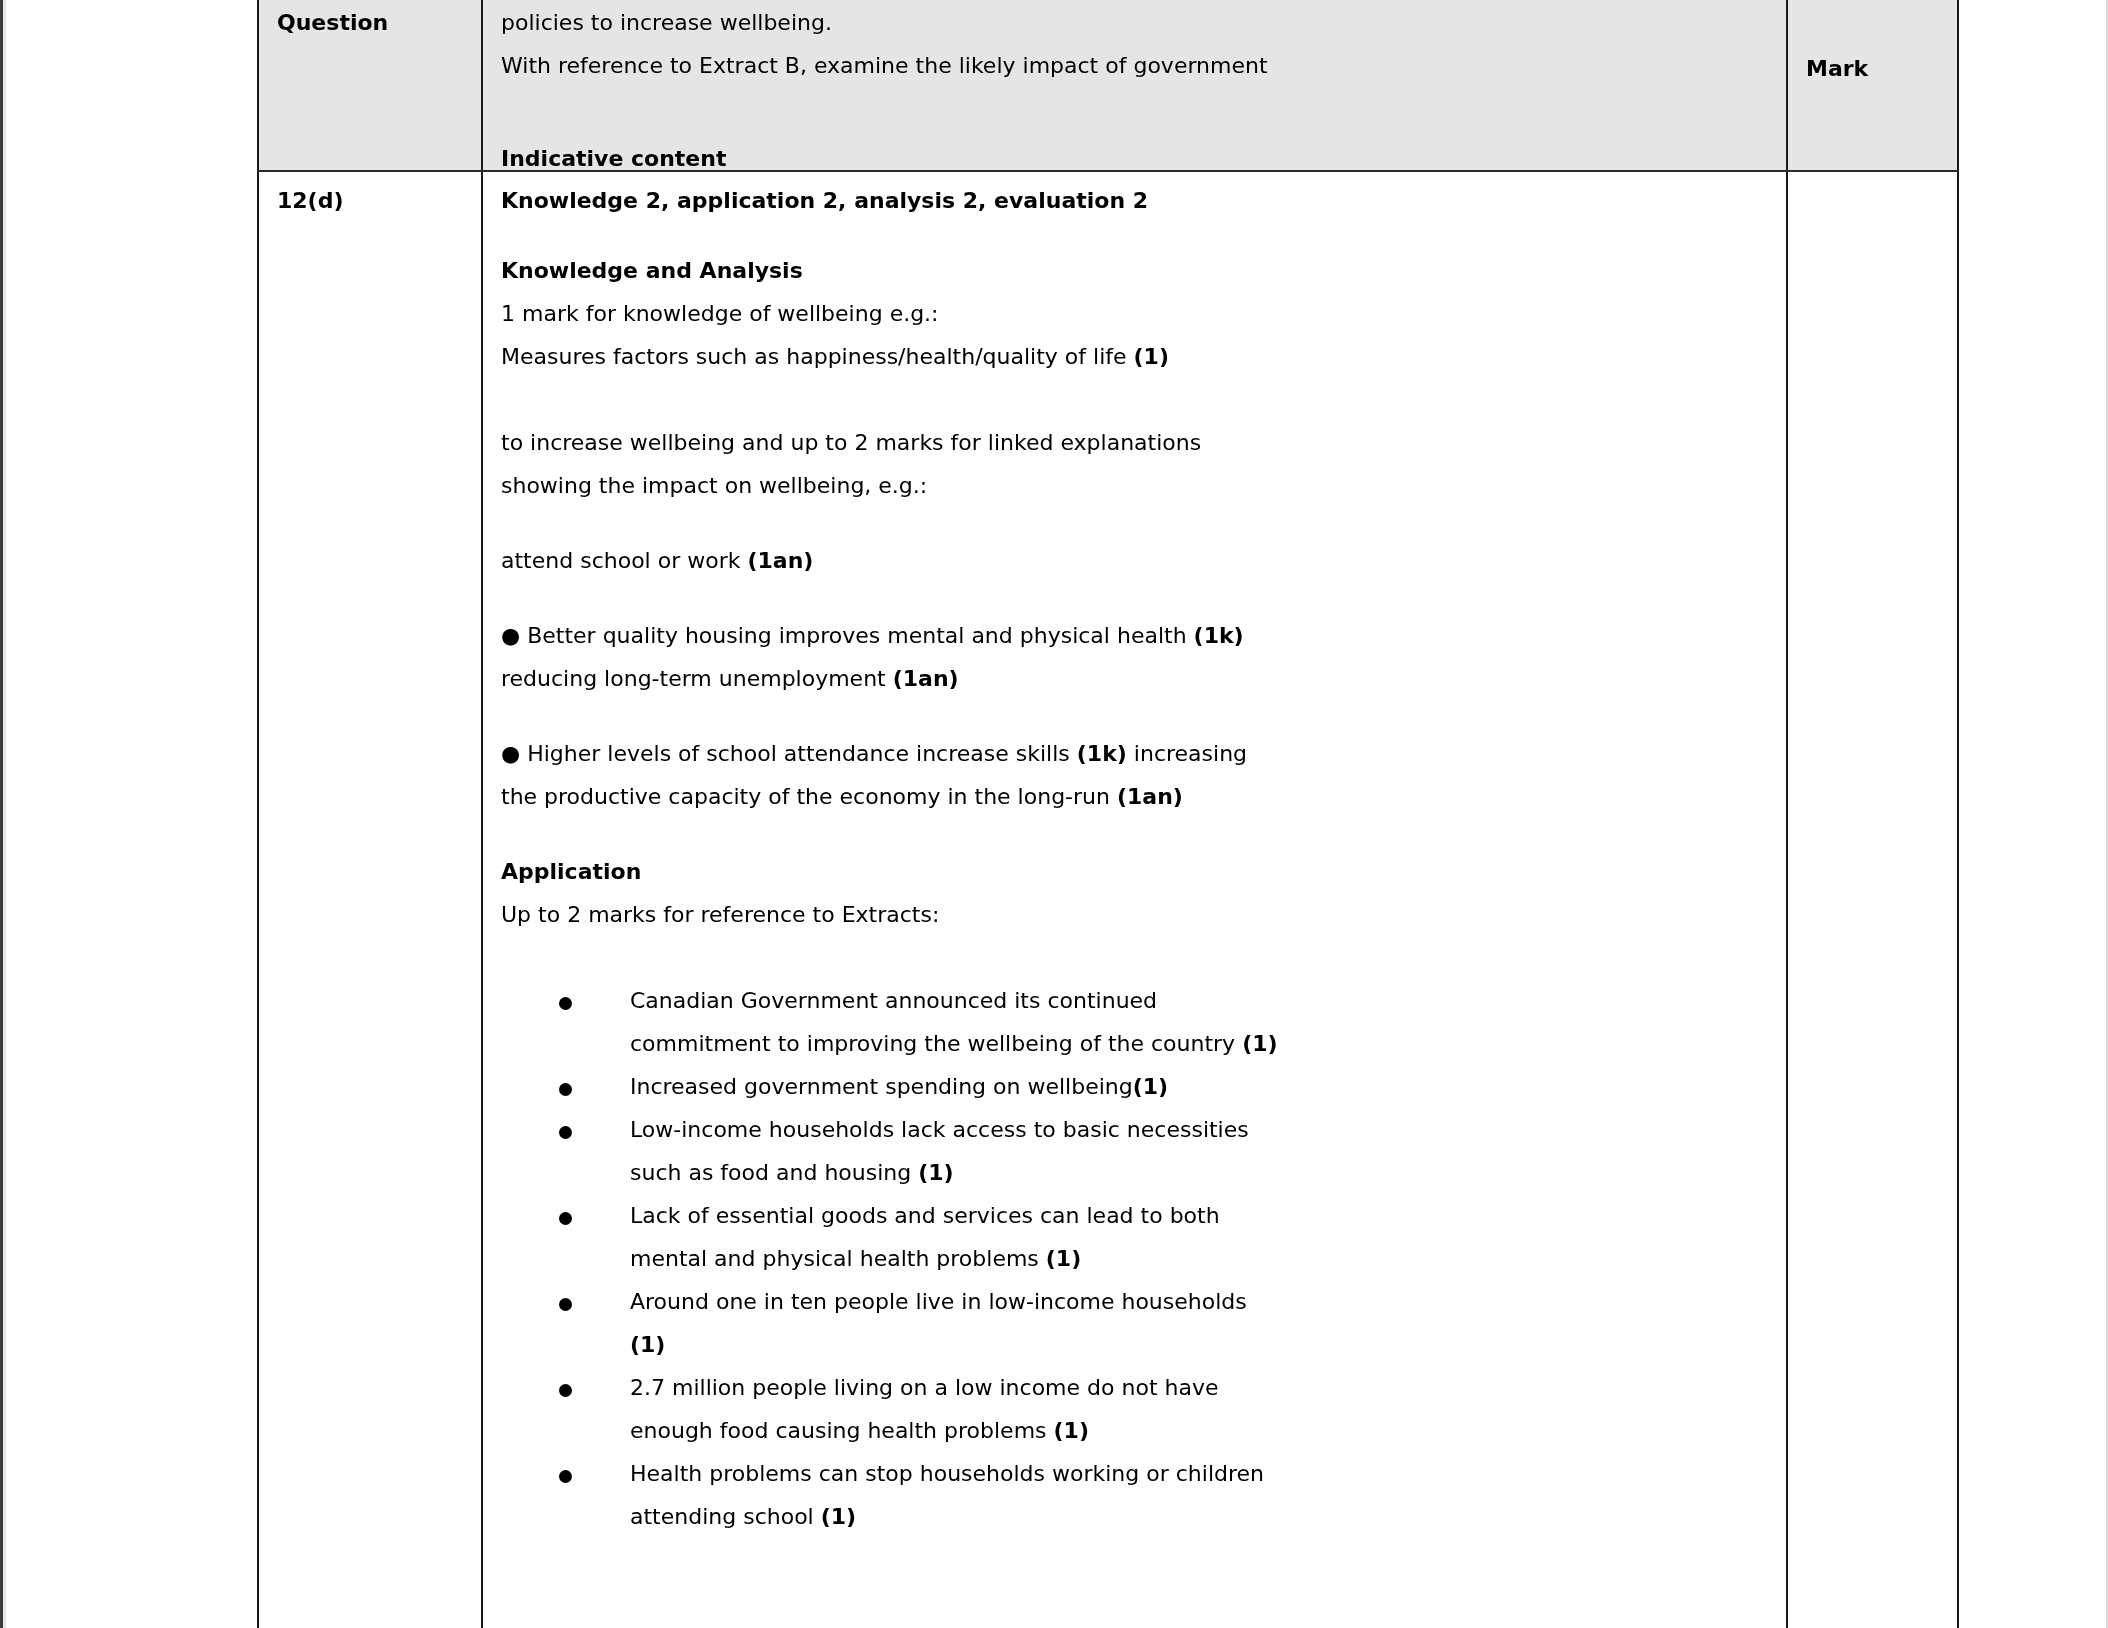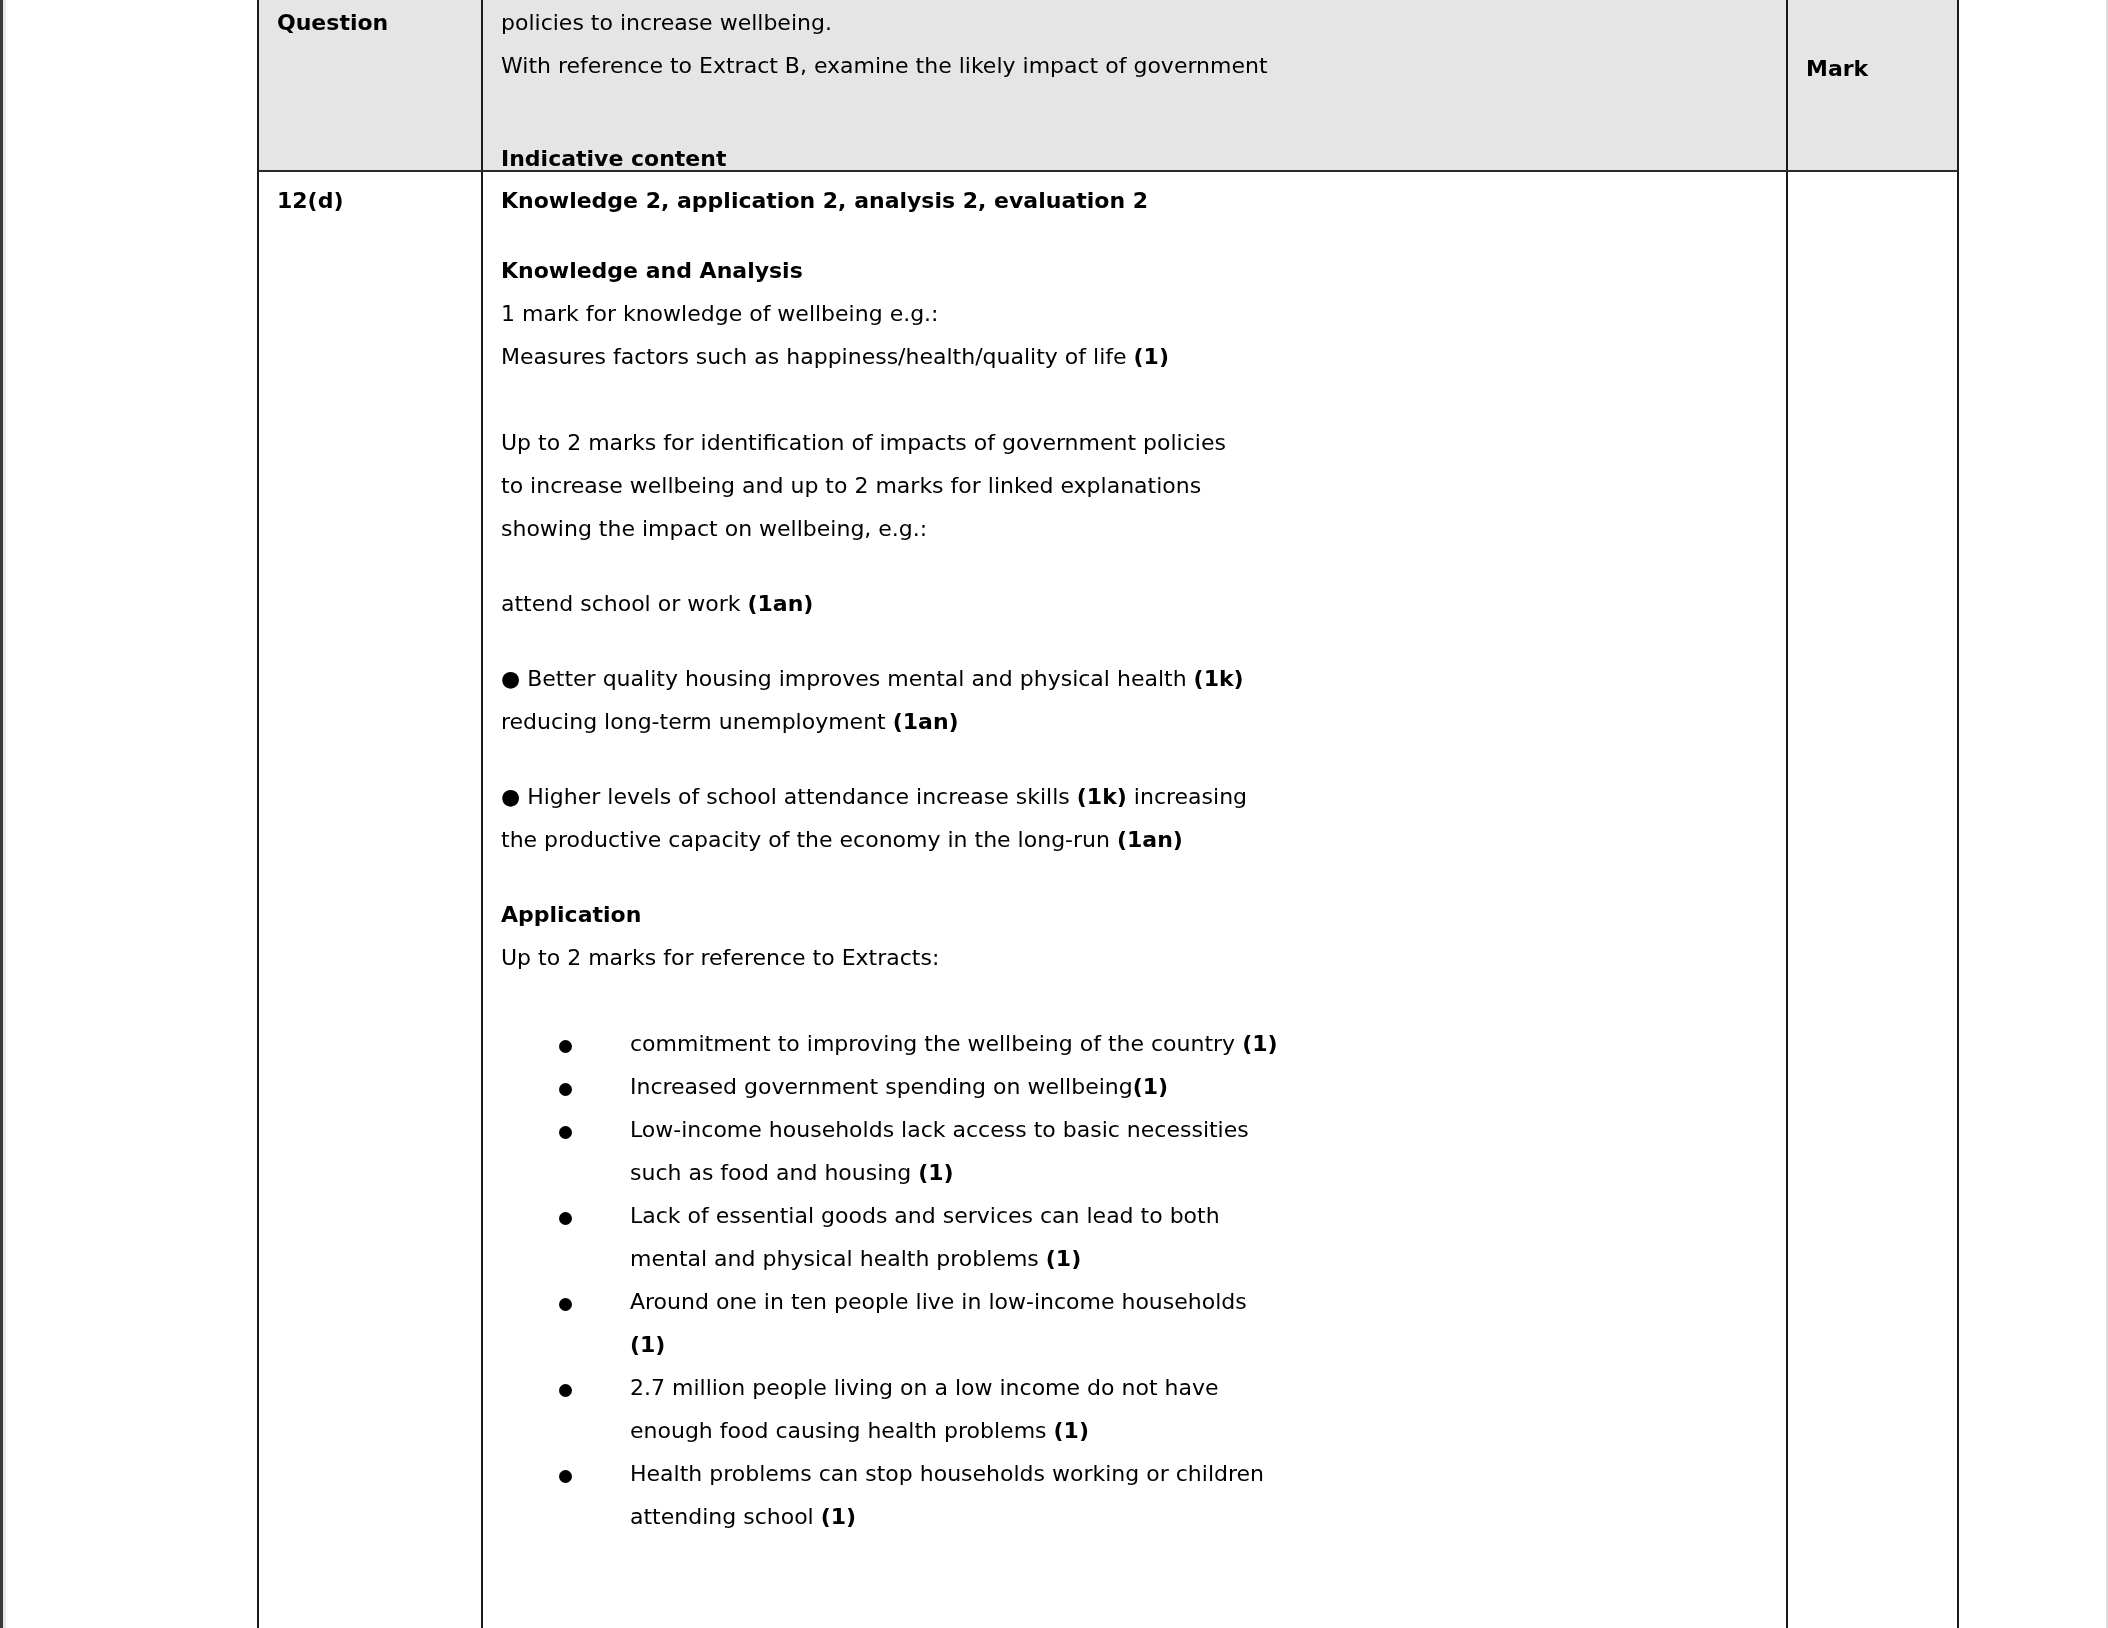--- a/index.html
+++ b/index.html
@@ -61,21 +61,20 @@
 
   <div class="cell-text col-content" style="top:179px;">
     <div class="line b">Knowledge 2, application 2, analysis 2, evaluation 2</div>
     <div class="gap"></div>
 
     <div class="line b" style="margin-top:-5px;">Knowledge and Analysis</div>
     <div class="line">1 mark for knowledge of wellbeing e.g.:</div>
     <div class="line"><span>Measures factors such as happiness/health/quality of life</span> <span class="b">(1)</span></div>
     <div class="gap-l"></div>
 
-    <div class="line">Up to 2 marks for identification of impacts of government policies</div>
     <div class="line">to increase wellbeing and up to 2 marks for linked explanations</div>
     <div class="line">showing the impact on wellbeing, e.g.:</div>
     <div class="gap"></div>
 
     <div class="line"><span>attend school or work </span><span class="b">(1an)</span></div>
     <div class="gap"></div>
 
     <div class="line"><span>●</span> <span>Better quality housing improves mental and physical health </span><span class="b">(1k)</span><span></span></div>
     <div class="line"><span>reducing long-term unemployment </span><span class="b">(1an)</span></div>
     <div class="gap"></div>
@@ -84,20 +83,21 @@
     <div class="line"><span>the productive capacity of the economy in the long-run </span><span class="b">(1an)</span></div>
     <div class="gap"></div>
 
     <div class="line b">Application</div>
     <div class="line">Up to 2 marks for reference to Extracts:</div>
     <div class="gap-l"></div>
 
     <ul class="ul">
       <li>
         <span class="dot"></span>
+        <div class="line">Canadian Government announced its continued</div>
         <div class="line"><span>commitment to improving the wellbeing of the country </span><span class="b">(1)</span></div>
       </li>
       <li>
         <span class="dot"></span>
         <div class="line"><span>Increased government spending on wellbeing</span><span class="b">(1)</span></div>
       </li>
       <li>
         <span class="dot"></span>
         <div class="line">Low-income households lack access to basic necessities</div>
         <div class="line"><span>such as food and housing </span><span class="b">(1)</span></div>

